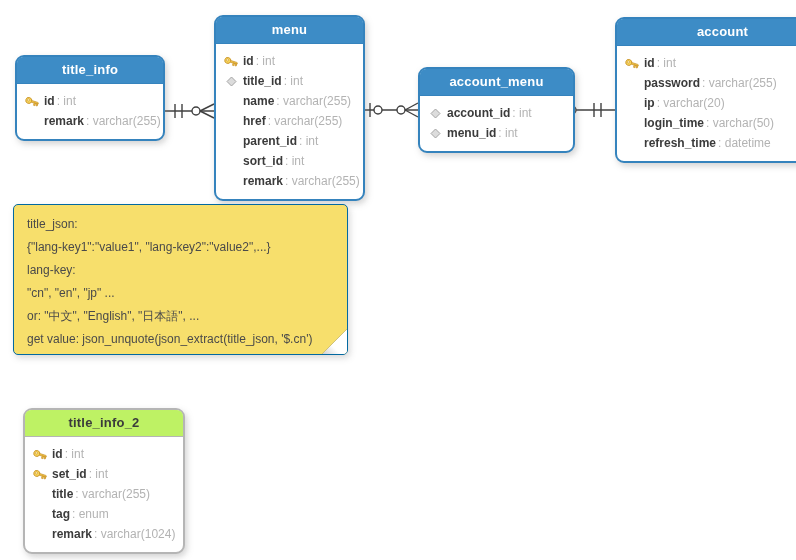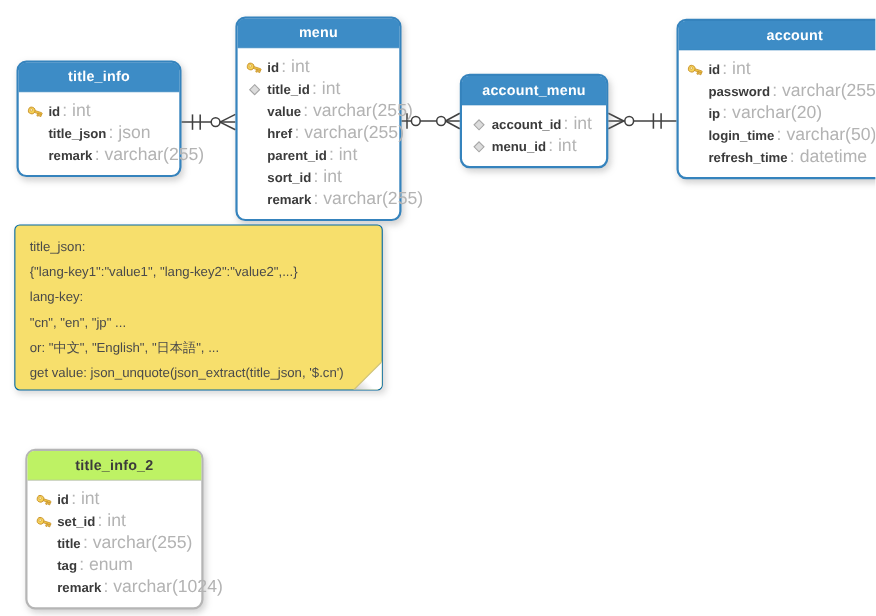--- a/index.html
+++ b/index.html
@@ -16,26 +16,26 @@
   .tbl .hdr {
     background:#3D8CC6; color:#fff; font-weight:bold; font-size:13px;
     text-align:center; padding:5px 4px 6px; border-radius:6px 6px 0 0;
     border-bottom:1px solid #3583BD; letter-spacing:0.2px; cursor:default;
   }
   .tbl .body { padding:7px 6px 8px 7px; }
   .frow { display:flex; align-items:center; height:20px; white-space:nowrap; }
   .ficon { flex:0 0 16px; width:16px; height:16px; margin-right:4px;
            display:flex; align-items:center; justify-content:center; }
   .fname { font-weight:bold; color:#3B3B3B; font-size:12px; }
-  .ftype { color:#B3B3B3; font-size:16px; margin-left:2px; }
+  .ftype { color:#B3B3B3; font-size:12px; margin-left:2px; }
   .tbl.gray { border-color:#B5B5B5; }
   .tbl.gray .hdr { background:#bef264; color:#3B3B3B; border-bottom:1px solid #B5B5B5; }
   #t0 { left:15px;  top:55px;  width:150px; }
   #t1 { left:214px; top:15px;  width:151px; }
-  #t2 { left:418px; top:67px;  width:135px; }
+  #t2 { left:418px; top:67px;  width:157px; }
   #t3 { left:615px; top:17px;  width:215px; }
   #t4 { left:23px;  top:408px; width:162px; }
   
   #note {
     position:absolute; left:13px; top:204px; width:335px; height:151px;
     box-sizing:border-box; background:#F7DF6C; border:1px solid #0369a1;
     border-radius:5px; padding:11px 13px; overflow:hidden;
     box-shadow:2px 3px 6px rgba(130,130,130,0.3);
   }
   .note-line { font-size:12px; color:#4A4A4A; height:23px; line-height:17px; }
@@ -90,25 +90,20 @@
                 <circle cx="3.6" cy="7.5" r="3" fill="#F6D258" stroke="#C8922B" stroke-width="0.8"></circle>
                 <circle cx="3.2" cy="7.1" r="1.1" fill="#FDF3C2" stroke="#C8922B" stroke-width="0.5"></circle>
               </g>
             </svg>
           </span>
           <span class="fname">id</span>
           <span class="ftype">: int</span>
         </div>
         <div class="frow">
           <span class="ficon"></span>
-          <span class="fname">title_json</span>
-          <span class="ftype">: json</span>
-        </div>
-        <div class="frow">
-          <span class="ficon"></span>
           <span class="fname">remark</span>
           <span class="ftype">: varchar(255)</span>
         </div>
       </div>
   </div>
 
   <div id="t1" class="tbl">
     <div class="hdr">menu</div>
     <div class="body">
         <div class="frow">
@@ -130,21 +125,21 @@
           <span class="ficon">
             <svg width="11" height="11" viewBox="0 0 11 11">
               <polygon points="5.5,1 10,5.5 5.5,10 1,5.5" fill="#DCDCDC" stroke="#A5A5A5" stroke-width="1"></polygon>
             </svg>
           </span>
           <span class="fname">title_id</span>
           <span class="ftype">: int</span>
         </div>
         <div class="frow">
           <span class="ficon"></span>
-          <span class="fname">value</span>
+          <span class="fname">name</span>
           <span class="ftype">: varchar(255)</span>
         </div>
         <div class="frow">
           <span class="ficon"></span>
           <span class="fname">href</span>
           <span class="ftype">: varchar(255)</span>
         </div>
         <div class="frow">
           <span class="ficon"></span>
           <span class="fname">parent_id</span>

